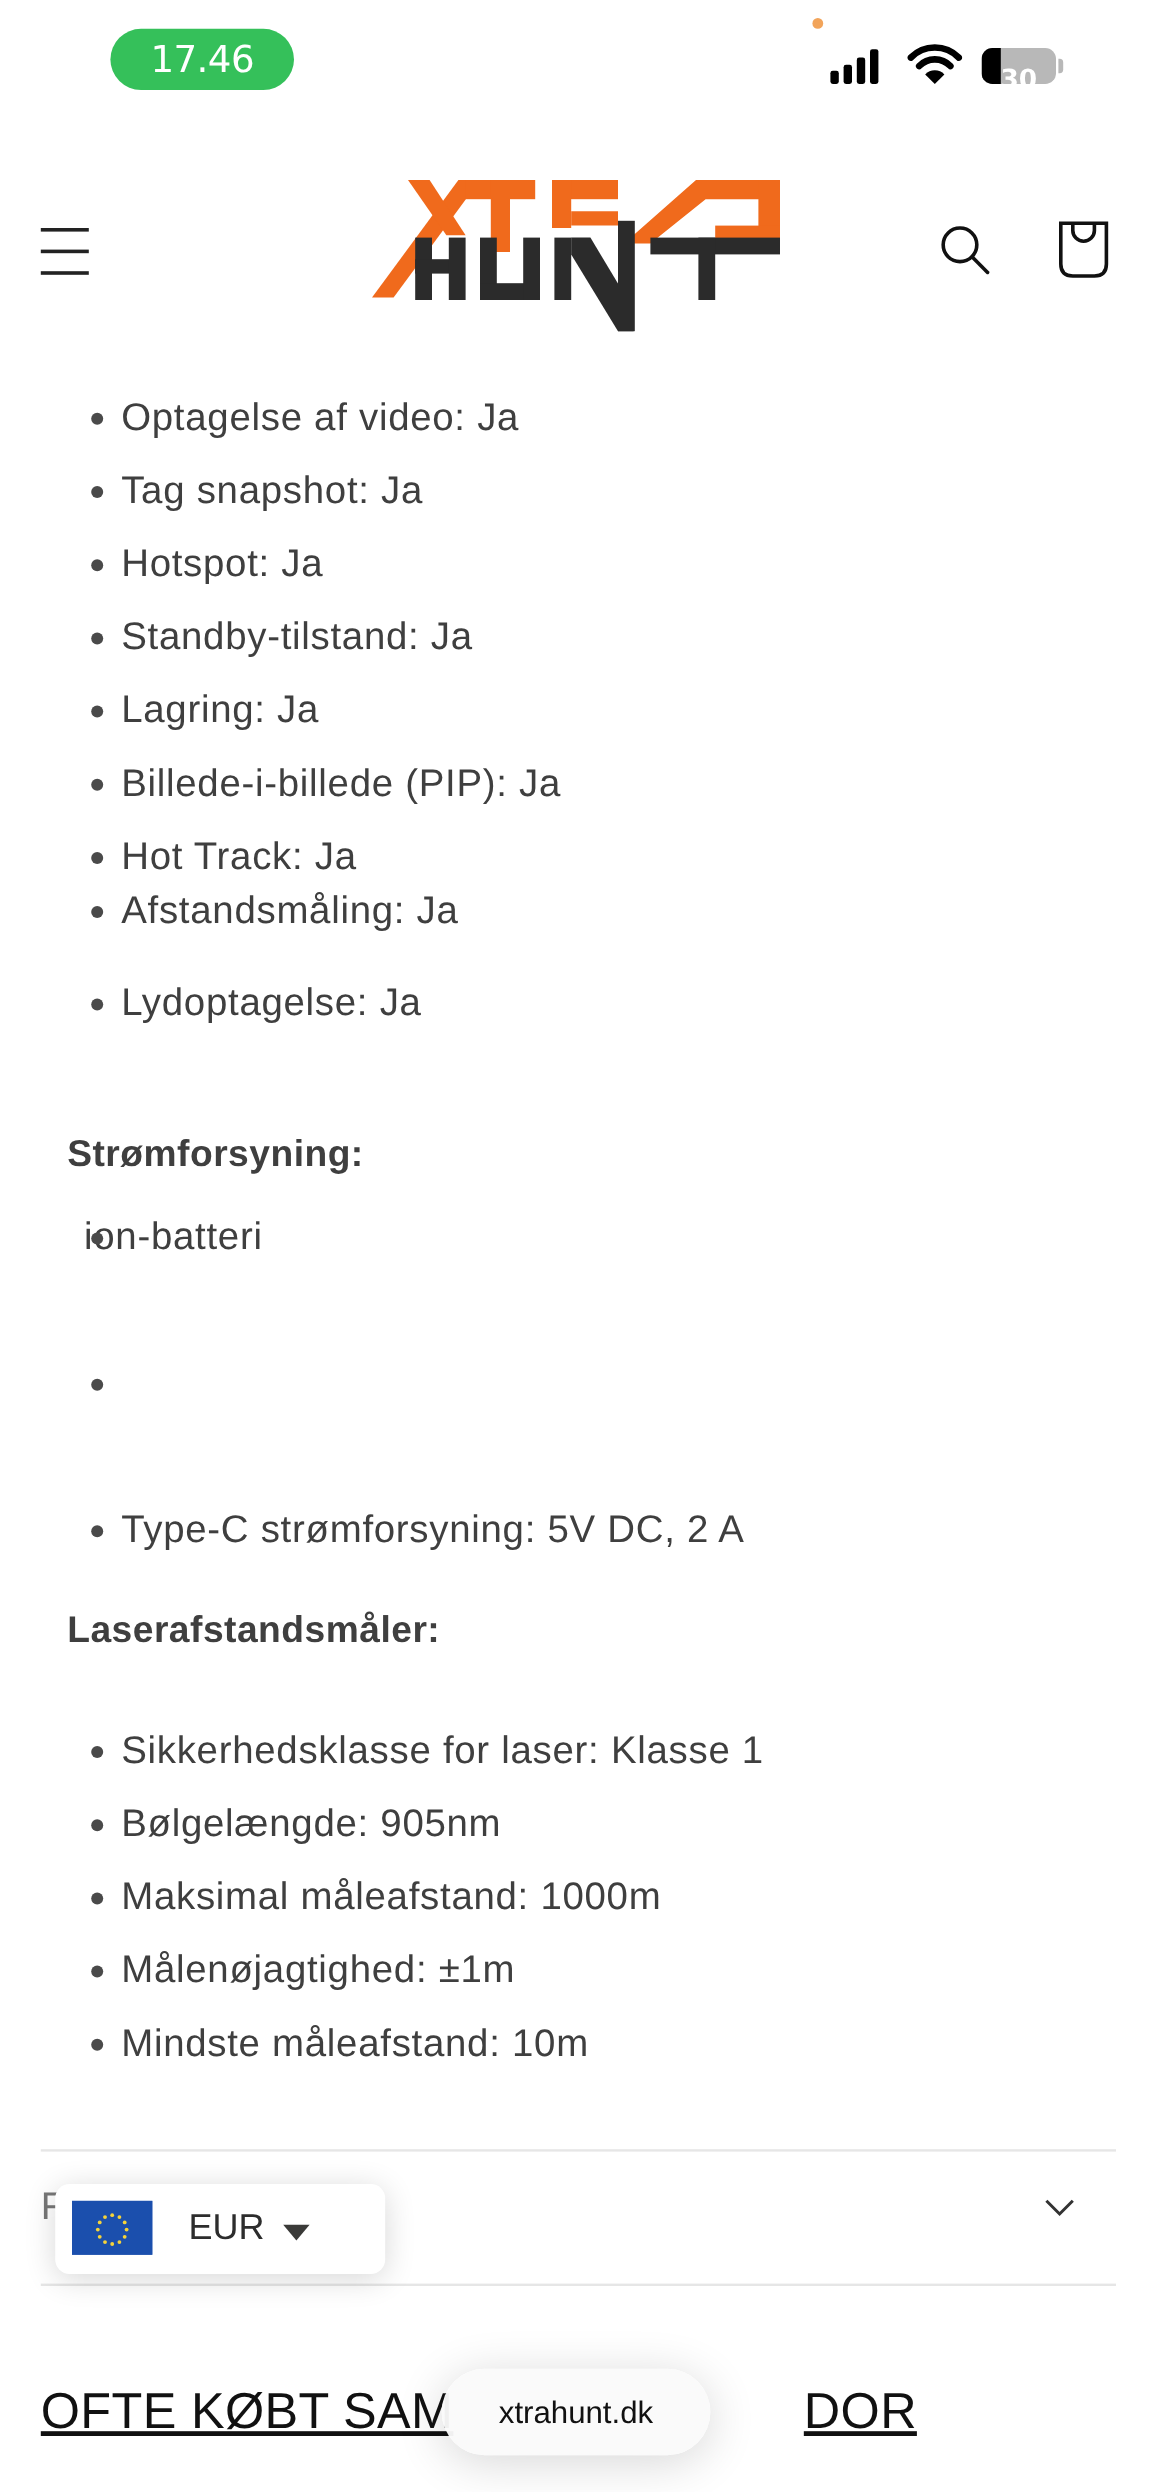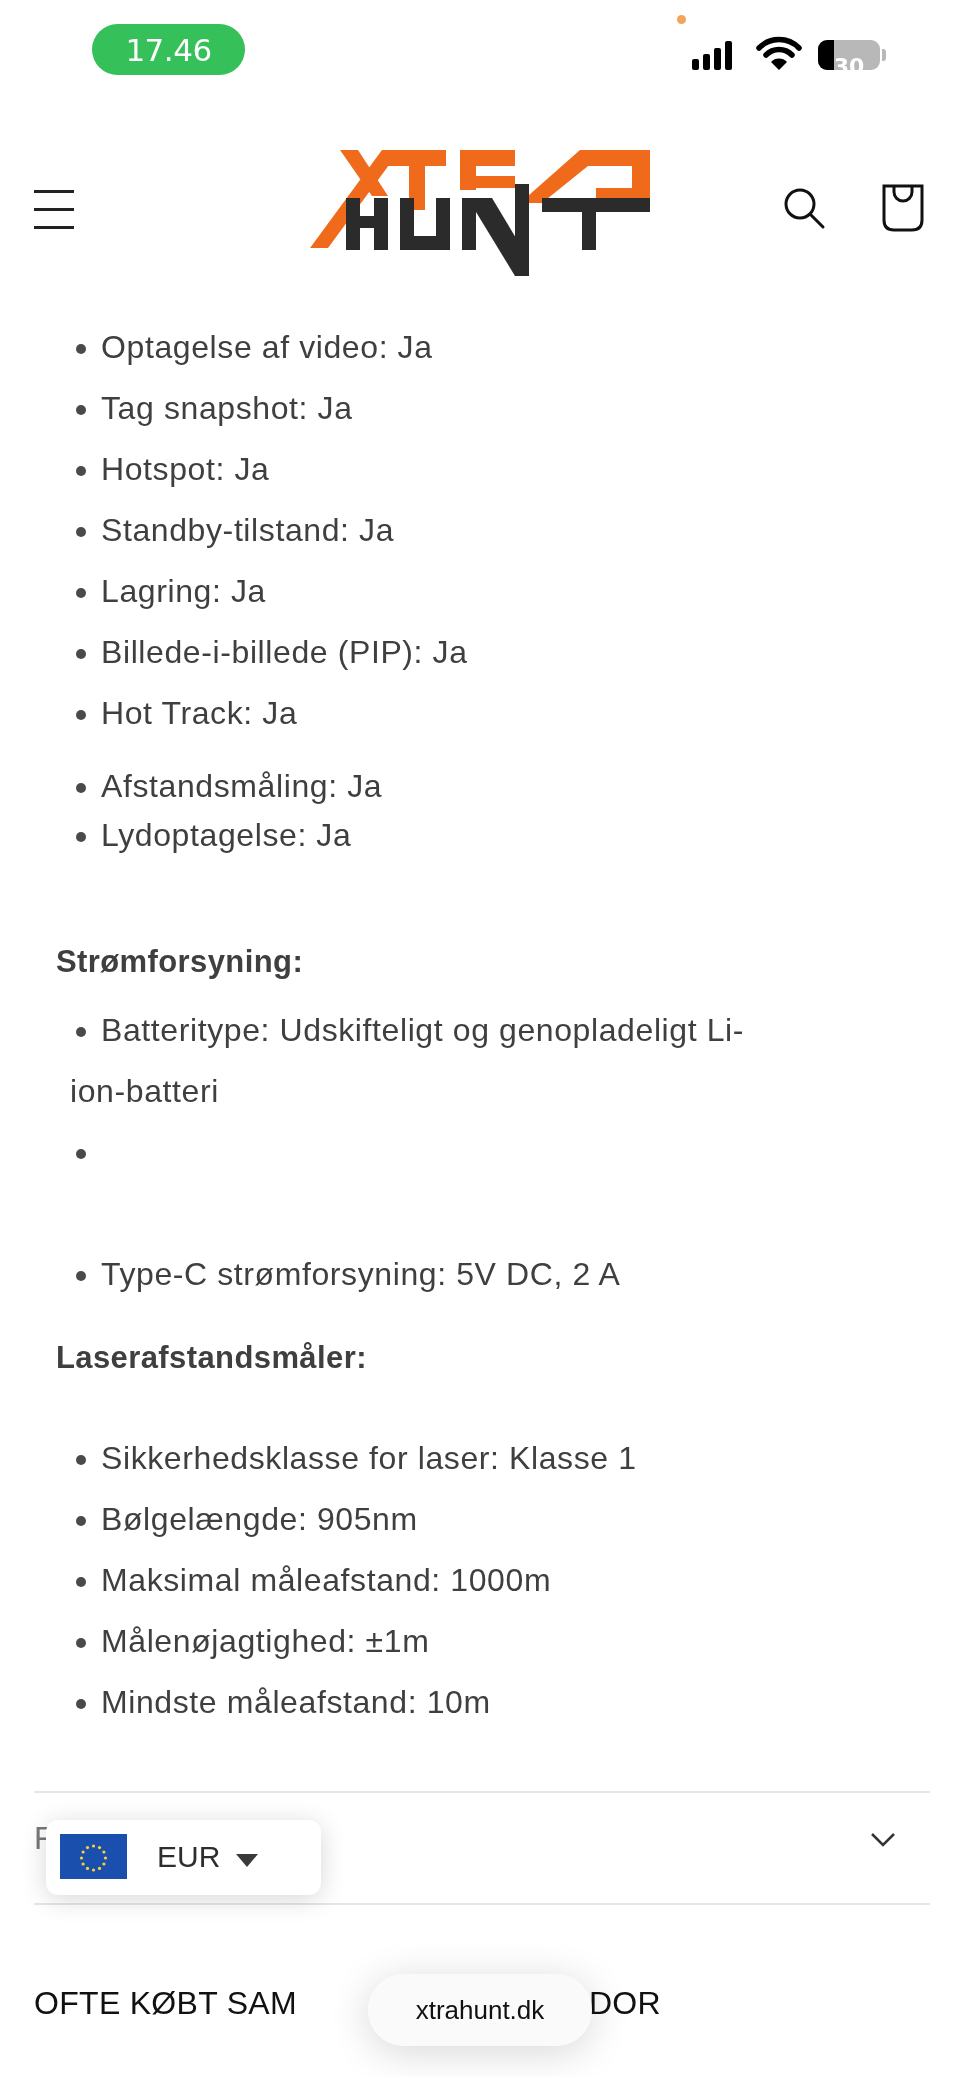--- a/index.html
+++ b/index.html
@@ -58,21 +58,21 @@
     position:absolute; left:46px; top:1820px; width:230px; height:75px; border-radius:12px;
     background:#fff; box-shadow:0 4px 26px rgba(0,0,0,0.16); cursor:pointer;padding-left:45px;
   }
   .eu-flag { position:absolute; left:14px; top:14px; width:67px; height:45px; background:#1b4fad; }
   .currency-code { position:absolute; left:111px; top:20px; font-size:30px; color:#2d2d2d; }
   .currency-caret { position:absolute; left:190px; top:34px; width:0; height:0;
     border-left:11px solid transparent; border-right:11px solid transparent; border-top:13px solid #3a3a38; }
 
   
   .related-heading {
-    position:absolute; left:34px; top:1985px; font-size:32px; color:#111; letter-spacing:0.3px; white-space:nowrap;
+    position:absolute; left:34px; top:1985px; font-size:42px; color:#111; letter-spacing:0.3px; white-space:nowrap;text-decoration:underline;
   }
   .related-heading .gap { display:inline-block; width:292px; }
   .url-pill {
     position:absolute; left:368px; top:1974px; width:224px; height:72px; border-radius:36px;
     background:rgba(250,250,250,0.96); box-shadow:0 6px 40px rgba(0,0,0,0.16);
     display:flex; align-items:center; justify-content:center; font-size:26px; color:#111; cursor:pointer;
   }
 </style>
 </head>
 <body>
@@ -151,28 +151,27 @@
 </div>
 
 <ul class="spec">
   <li style="top:317px">Optagelse af video: Ja</li>
   <li style="top:378px">Tag snapshot: Ja</li>
   <li style="top:439px">Hotspot: Ja</li>
   <li style="top:500px">Standby-tilstand: Ja</li>
   <li style="top:561px">Lagring: Ja</li>
   <li style="top:622px">Billede-i-billede (PIP): Ja</li>
   <li style="top:683px">Hot Track: Ja</li>
-  <li style="top:756px">Afstandsmåling: Ja</li>
+  <li style="top:728px">Afstandsmåling: Ja</li>
   <li style="top:805px">Lydoptagelse: Ja</li>
 </ul>
 
 <div class="section-title" style="top:944px">Strømforsyning:</div>
 <ul class="spec">
   <li class="wrap" style="top:1000px">
-    <span>Batteritype: Udskifteligt og genopladeligt Li-</span>
     <span class="cont">ion-batteri</span>
   </li>
   <li class="wrap" style="top:1122px">
   </li>
   <li style="top:1244px">Type-C strømforsyning: 5V DC, 2 A</li>
 </ul>
 
 <div class="section-title" style="top:1340px">Laserafstandsmåler:</div>
 <ul class="spec">
   <li style="top:1428px">Sikkerhedsklasse for laser: Klasse 1</li>

